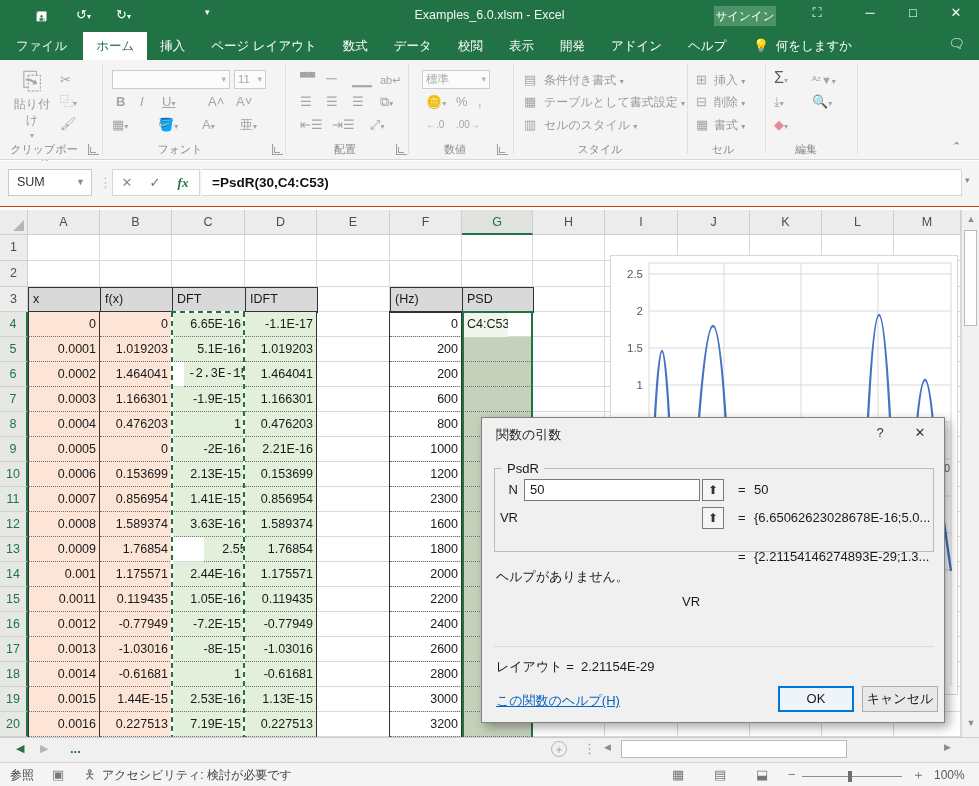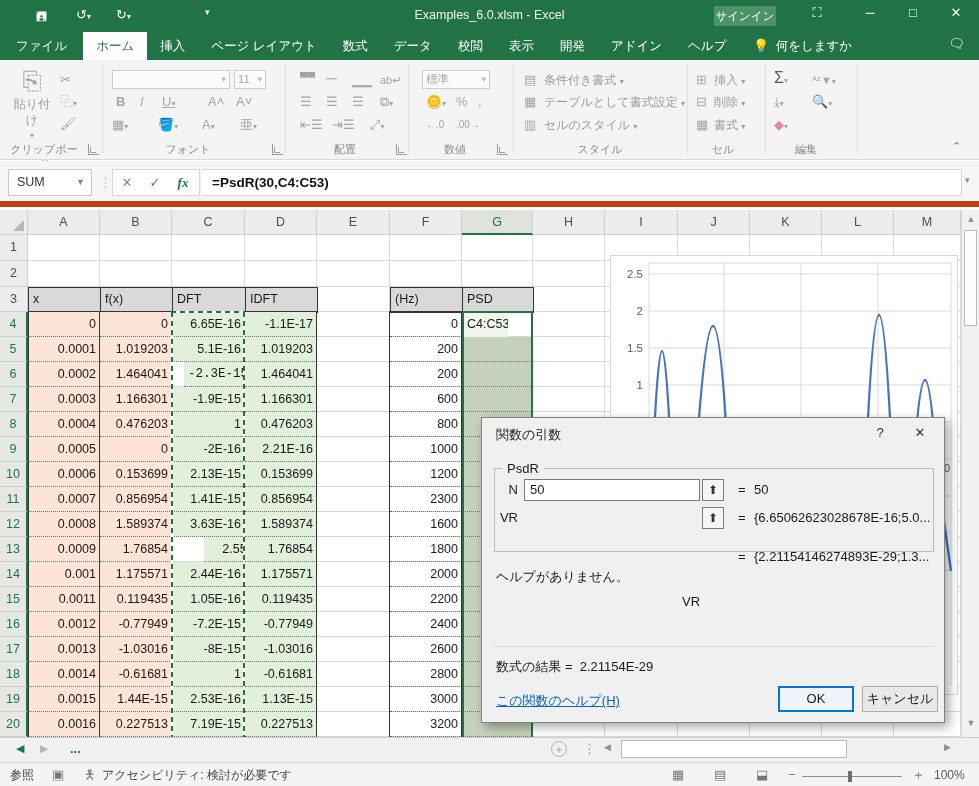--- a/index.html
+++ b/index.html
@@ -22,21 +22,21 @@
 #ribbon{left:0;top:60px;width:979px;height:100px;background:#f4f4f4;border-bottom:1px solid #d8d8d8}
 .rsep{width:1px;background:#e0e0e0;top:4px;height:90px}
 .rlabel{font-size:11px;color:#8a8a8a;text-align:center;top:82px}
 .rlaunch{width:11px;height:11px;border-left:1px solid #9d9d9d;border-bottom:1px solid #9d9d9d;top:84px}
 .rlaunch:after{content:"";position:absolute;left:1px;bottom:1px;width:5px;height:5px;border-left:1px solid #9d9d9d;border-bottom:1px solid #9d9d9d}
 .gicon{color:#a0a6a8;font-size:13px;line-height:16px}
 .gtext{color:#9b9b9b;font-size:12px;line-height:16px}
 .combo{background:#fbfbfb;border:1px solid #cdcdcd;color:#a8a8a8;font-size:11.5px;padding:1px 3px;line-height:15px}
 .combo .dd{float:right;color:#b5b5b5;font-size:9px}
 
-#fbar{left:0;top:161px;width:979px;height:46px;background:#f5f5f5;border-bottom:6px solid #c2410c}
+#fbar{left:0;top:161px;width:979px;height:46px;background:#f5f5f5;border-bottom:1px solid #c2410c}
 #namebox{left:8px;top:8px;width:84px;height:27px;background:#fff;border:1px solid #c9c9c9;font-size:12.5px;color:#333;line-height:25px;padding-left:8px}
 #namebox .dd{position:absolute;right:6px;top:0;color:#8a8a8a;font-size:9px;line-height:25px}
 #fxbtns{left:112px;top:8px;width:88px;height:27px;background:#fff;border:1px solid #d6d6d6}
 #fxbtns span{float:left;width:28px;text-align:center;line-height:25px}
 #formulabox{left:202px;top:8px;width:760px;height:27px;background:#fff;border:1px solid #d6d6d6;border-left:none;font-weight:bold;font-size:13.5px;color:#111;line-height:25px;padding-left:10px}
 
 .colhead,.rowhead{background:#ececec;color:#4d4d4d;font-size:12.5px;text-align:center;border-right:1px solid #cfcfcf;border-bottom:1px solid #cfcfcf;line-height:24px}
 .colhead.sel{background:#dfe3dc;color:#217346;border-bottom:2px solid #217346}
 .rowhead.sel{color:#217346;background:#e6e8e4;border-right:2px solid #217346}
 .gridline{background:#d9d9d9}
@@ -138,21 +138,21 @@
   <div class="abs combo" style="left:234px;top:10px;width:32px"><span>11</span><span class="dd">▾</span></div>
   <span class="abs gicon" style="left:116px;top:34px;font-weight:bold">B</span>
   <span class="abs gicon" style="left:140px;top:34px;font-style:italic">I</span>
   <span class="abs gicon" style="left:162px;top:34px;text-decoration:underline">U<span style="font-size:8px">▾</span></span>
   <span class="abs gicon" style="left:208px;top:34px">A˄</span>
   <span class="abs gicon" style="left:236px;top:34px">A˅</span>
   <span class="abs gicon" style="left:112px;top:57px">▦<span style="font-size:8px">▾</span></span>
   <span class="abs gicon" style="left:158px;top:57px">🪣<span style="font-size:8px">▾</span></span>
   <span class="abs gicon" style="left:202px;top:57px">A<span style="font-size:8px">▾</span></span>
   <span class="abs gicon" style="left:240px;top:57px">亜<span style="font-size:8px">▾</span></span>
-  <div class="abs rlabel" style="left:138px;width:100px">フォント</div>
+  <div class="abs rlabel" style="left:130px;width:100px">フォント</div>
   <div class="abs rlaunch" style="left:272px"></div>
   <div class="abs rsep" style="left:285px"></div>
 
   <span class="abs gicon" style="left:300px;top:12px">🮃🮃</span>
   <span class="abs gicon" style="left:326px;top:12px">᠆᠆</span>
   <span class="abs gicon" style="left:352px;top:12px">▁▁</span>
   <span class="abs gicon" style="left:380px;top:12px;font-size:11px">ab↵</span>
   <span class="abs gicon" style="left:300px;top:34px">☰</span>
   <span class="abs gicon" style="left:326px;top:34px">☰</span>
   <span class="abs gicon" style="left:352px;top:34px">☰</span>
@@ -457,21 +457,21 @@
   <div class="abs dlg-arglabel" style="left:10px;top:89px">VR</div>
   <div class="abs dlg-rsbtn" style="left:220px;top:89px">⬆</div>
   <div class="abs dlg-eq" style="left:256px;top:89px">=</div>
   <div class="abs dlg-res" style="left:272px;top:89px">{6.65062623028678E-16;5.0...</div>
 
   <div class="abs dlg-eq" style="left:256px;top:128px">=</div>
   <div class="abs dlg-res" style="left:272px;top:128px">{2.21154146274893E-29;1.3...</div>
   <div class="abs" style="left:14px;top:150px">ヘルプがありません。</div>
   <div class="abs" style="left:200px;top:176px">VR</div>
   <div class="abs" id="dlg-div"></div>
-  <div class="abs" style="left:14px;top:240px"><span>数式の結果 =</span>&nbsp;&nbsp;<span>2.21154E-29</span></div>
+  <div class="abs" style="left:14px;top:240px"><span>レイアウト =</span>&nbsp;&nbsp;<span>2.21154E-29</span></div>
   <a class="abs" id="dlg-link" style="left:14px;top:274px">この関数のヘルプ(H)</a>
   <div class="abs dlg-btn primary" style="left:296px;top:268px">OK</div>
   <div class="abs dlg-btn" style="left:380px;top:268px">キャンセル</div>
 </div>
 
 <div class="abs" id="tabbar">
   <span class="abs" style="left:16px;top:4px;color:#217346;font-size:11px">◀</span>
   <span class="abs" style="left:40px;top:4px;color:#b5b5b5;font-size:11px">▶</span>
   <span class="abs" style="left:70px;top:0;color:#217346;font-weight:bold;line-height:22px">...</span>
   <span class="abs" style="left:551px;top:3px;color:#9a9a9a;border:1px solid #b5b5b5;border-radius:50%;width:16px;height:16px;line-height:14px;text-align:center;font-size:11px">＋</span>

